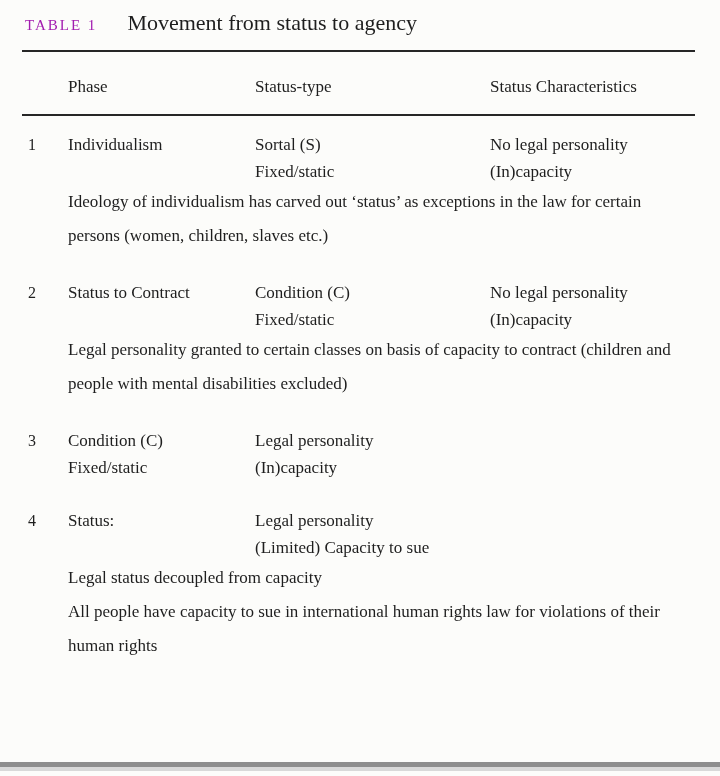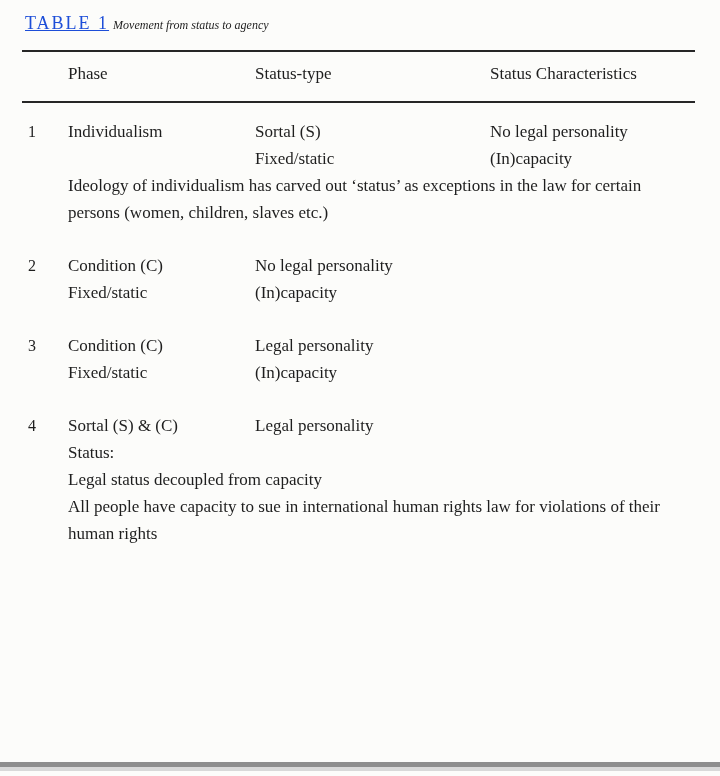--- a/index.html
+++ b/index.html
@@ -15,46 +15,45 @@
     font-family: "Liberation Serif", serif;
     overflow: hidden;
   }
   .caption {
     padding: 12px 0 0 25px;
     height: 24px;
     line-height: 22px;
     white-space: nowrap;
   }
   .caption-label {
-    font-size: 18px;
+    font-size: 15px;
     letter-spacing: 2px;
-    color: #1d4ed8;
-    text-decoration: underline;
+    color: #a21caf;
   }
   .caption-title {
-    font-style: italic;
-    font-size: 12px;
+    font-size: 22px;
+    margin-left: 26px;
   }
   .table-wrap {
     margin: 0 25px 0 22px;
     width: 673px;
   }
   .rule {
     border: none;
     border-top: 2px solid #262626;
     margin: 0;
   }
   .top-rule { margin-top: 14px; }
   .grid {
     display: grid;
     grid-template-columns: 40px 187px 235px auto;
     font-size: 17px;
   }
   .header-row {
-    padding: 10px 0 15px 6px;
+    padding: 23px 0 15px 6px;
     line-height: 24px;
   }
   .rows {
     padding-left: 6px;
   }
   .row {
     margin-top: 15px;
   }
   .row + .row {
     margin-top: 26px;
@@ -64,21 +63,21 @@
   }
   .num-cell {
     font-size: 16px;
     line-height: 27px;
   }
   .notes {
     margin-left: 40px;
     max-width: 610px;
   }
   .note {
-    line-height: 27px;
+    line-height: 34px;
     font-size: 17px;
   }
   .bottom-rule {
     position: absolute;
     left: 0;
     top: 762px;
     width: 720px;
     height: 5px;
     background: #8e8e8e;
     border-bottom: 4px solid #d9d9d9;
@@ -123,27 +122,33 @@
       </div>
       <div class="notes">
         <div class="note">Ideology of individualism has carved out ‘status’ as exceptions in the law for certain persons (women, children, slaves etc.)</div>
       </div>
     </div>
 
     <div class="row">
       <div class="grid">
         <div class="num-cell">2</div>
         <div>
+          <div class="cell-line">Status to Contract</div>
+        </div>
+        <div>
           <div class="cell-line">Condition (C)</div>
           <div class="cell-line">Fixed/static</div>
         </div>
         <div>
           <div class="cell-line">No legal personality</div>
           <div class="cell-line">(In)capacity</div>
         </div>
+      </div>
+      <div class="notes">
+        <div class="note">Legal personality granted to certain classes on basis of capacity to contract (children and people with mental disabilities excluded)</div>
       </div>
     </div>
 
     <div class="row">
       <div class="grid">
         <div class="num-cell">3</div>
         <div>
           <div class="cell-line">Condition (C)</div>
           <div class="cell-line">Fixed/static</div>
         </div>
@@ -151,25 +156,25 @@
           <div class="cell-line">Legal personality</div>
           <div class="cell-line">(In)capacity</div>
         </div>
       </div>
     </div>
 
     <div class="row">
       <div class="grid">
         <div class="num-cell">4</div>
         <div>
-          <div class="cell-line">Sortal (S) &amp; (C)</div>
           <div class="cell-line">Status:</div>
         </div>
         <div>
           <div class="cell-line">Legal personality</div>
+          <div class="cell-line">(Limited) Capacity to sue</div>
         </div>
       </div>
       <div class="notes">
         <div class="note">Legal status decoupled from capacity</div>
         <div class="note">All people have capacity to sue in international human rights law for violations of their human rights</div>
       </div>
     </div>
 
   </div>
 </div>

